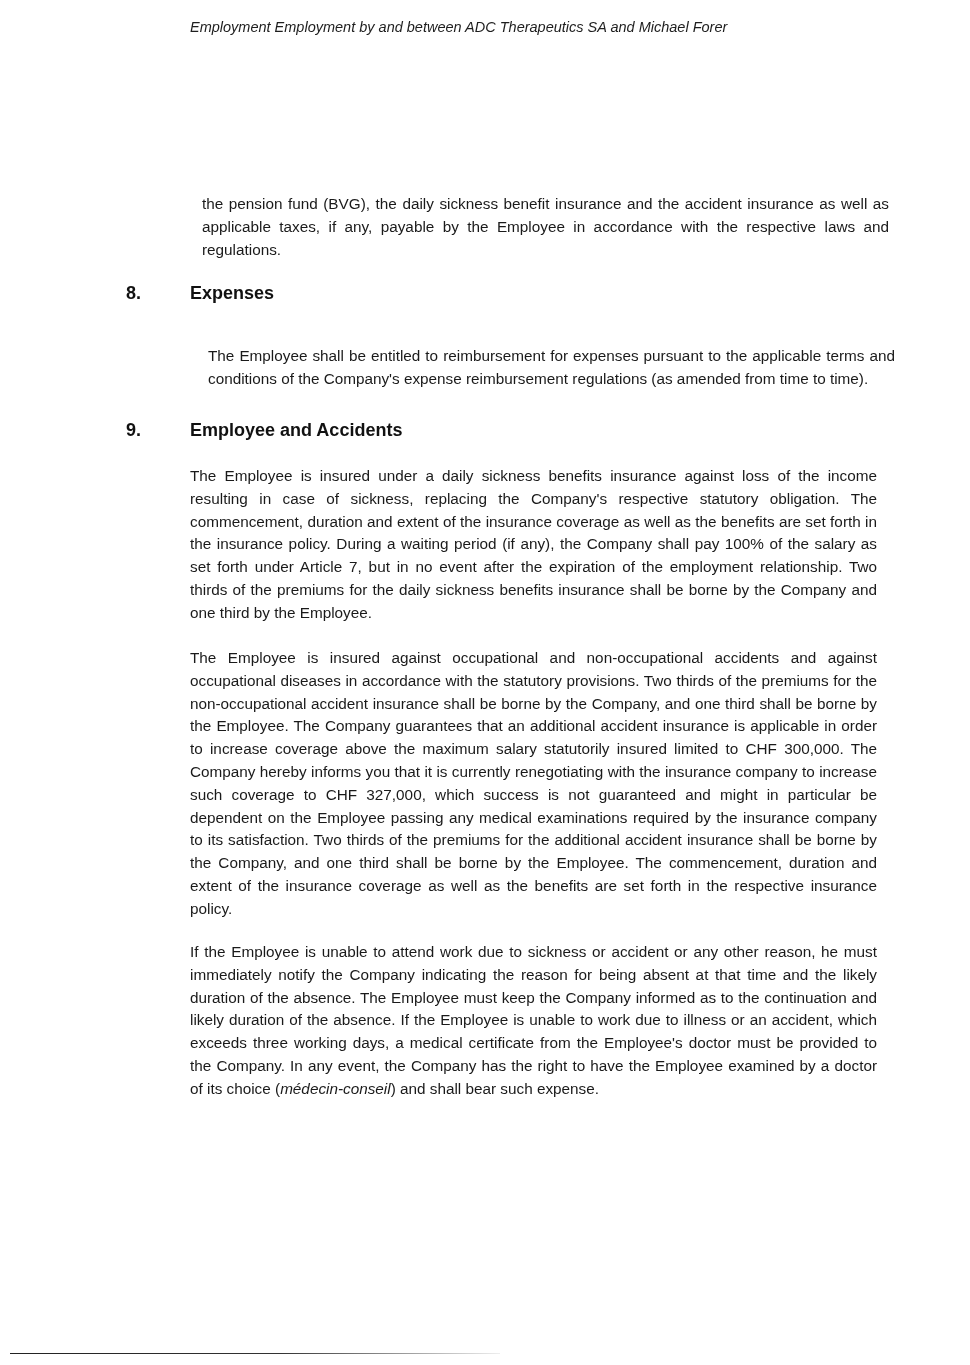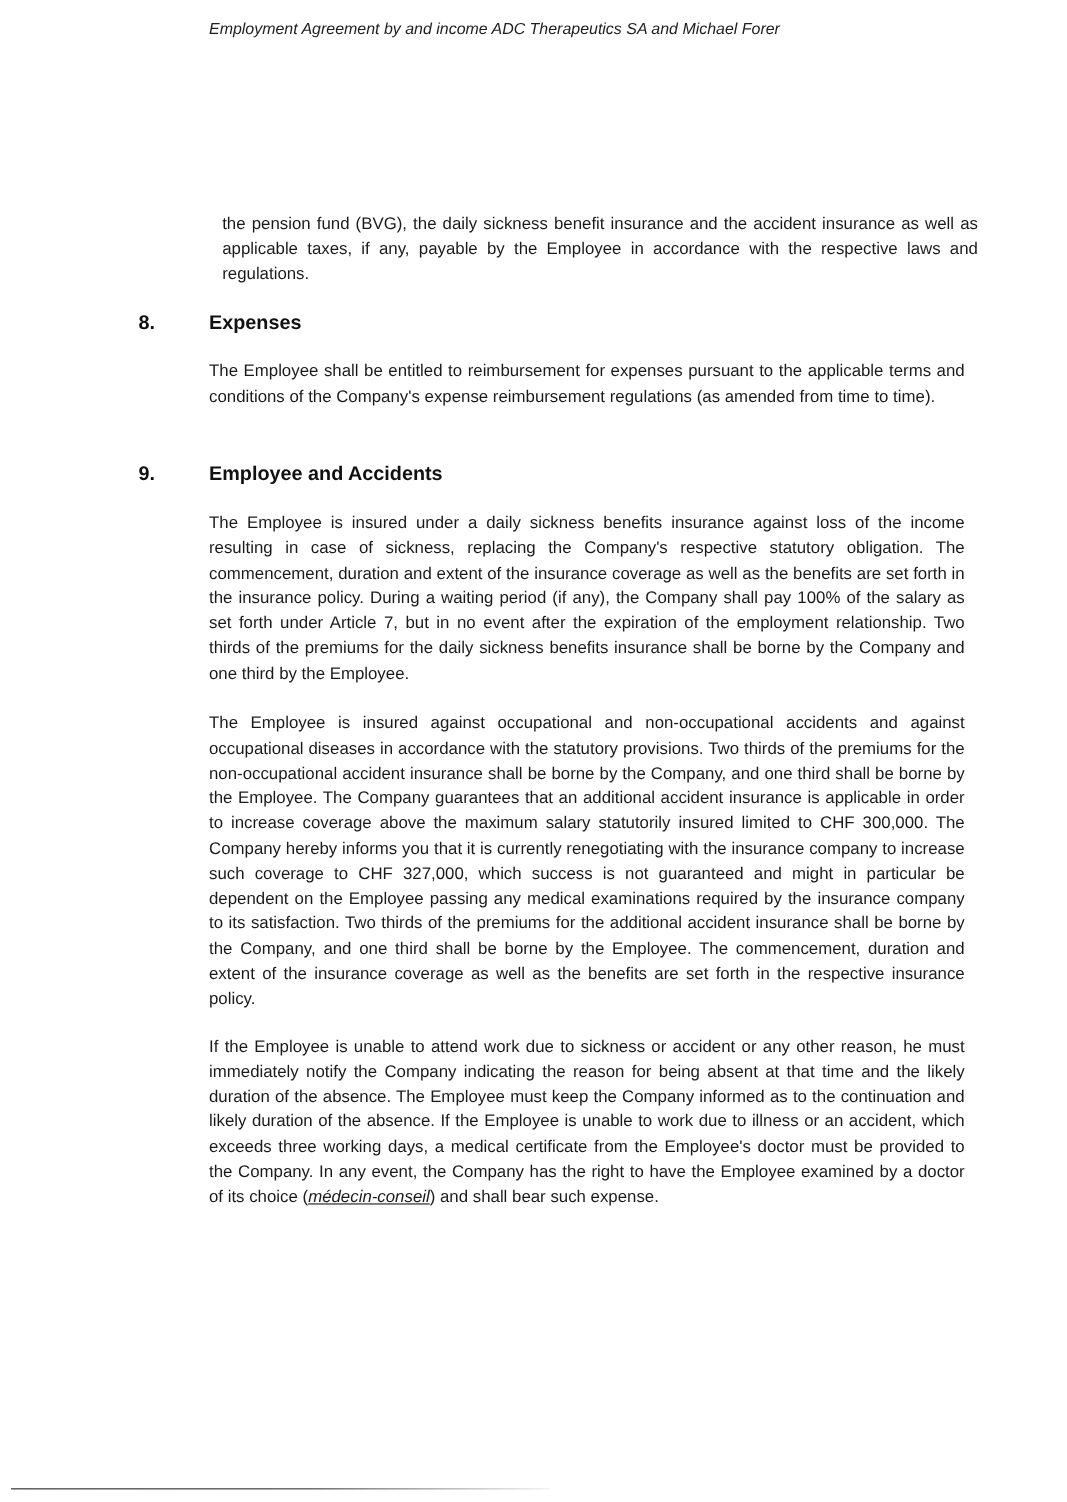--- a/index.html
+++ b/index.html
@@ -18,32 +18,32 @@
   .section-number {
     position: absolute; left: 126px; font-size: 18px; font-weight: bold; color: #111;
   }
   .section-title {
     position: absolute; left: 190px; font-size: 18px; font-weight: bold; color: #111;
   }
   .footer-rule {
     position: absolute; left: 10px; top: 1353px; width: 490px; height: 1px;
     background: linear-gradient(to right, #222 0%, #333 55%, #999 80%, #eee 100%);
   }
-  em { font-style: italic; text-decoration: underline; }
+  em { font-style: italic; }
 </style>
 </head>
 <body>
 
-<div class="running-header">Employment Agreement by and income ADC Therapeutics SA and Michael Forer</div>
+<div class="running-header">Employment Employment by and between ADC Therapeutics SA and Michael Forer</div>
 
 <p class="body-text" style="top:181px; margin:12px;">the pension fund (BVG), the daily sickness benefit insurance and the accident insurance as well as applicable taxes, if any, payable by the Employee in accordance with the respective laws and regulations.</p>
 
 <div class="section-number" style="top:283px;">8.</div>
 <div class="section-title" style="top:283px;">Expenses</div>
-<p class="body-text" style="top:327px; margin:0;">The Employee shall be entitled to reimbursement for expenses pursuant to the applicable terms and conditions of the Company's expense reimbursement regulations (as amended from time to time).</p>
+<p class="body-text" style="top:327px; margin:18px;">The Employee shall be entitled to reimbursement for expenses pursuant to the applicable terms and conditions of the Company's expense reimbursement regulations (as amended from time to time).</p>
 
 <div class="section-number" style="top:420px;">9.</div>
 <div class="section-title" style="top:420px;">Employee and Accidents</div>
 <p class="body-text" style="top:465px; margin:0;">The Employee is insured under a daily sickness benefits insurance against loss of the income resulting in case of sickness, replacing the Company's respective statutory obligation. The commencement, duration and extent of the insurance coverage as well as the benefits are set forth in the insurance policy. During a waiting period (if any), the Company shall pay 100% of the salary as set forth under Article 7, but in no event after the expiration of the employment relationship. Two thirds of the premiums for the daily sickness benefits insurance shall be borne by the Company and one third by the Employee.</p>
 <p class="body-text" style="top:647px; margin:0;">The Employee is insured against occupational and non-occupational accidents and against occupational diseases in accordance with the statutory provisions. Two thirds of the premiums for the non-occupational accident insurance shall be borne by the Company, and one third shall be borne by the Employee. The Company guarantees that an additional accident insurance is applicable in order to increase coverage above the maximum salary statutorily insured limited to CHF 300,000. The Company hereby informs you that it is currently renegotiating with the insurance company to increase such coverage to CHF 327,000, which success is not guaranteed and might in particular be dependent on the Employee passing any medical examinations required by the insurance company to its satisfaction. Two thirds of the premiums for the additional accident insurance shall be borne by the Company, and one third shall be borne by the Employee. The commencement, duration and extent of the insurance coverage as well as the benefits are set forth in the respective insurance policy.</p>
 <p class="body-text" style="top:941px; margin:0;"><span>If the Employee is unable to attend work due to sickness or accident or any other reason, he must immediately notify the Company indicating the reason for being absent at that time and the likely duration of the absence. The Employee must keep the Company informed as to the continuation and likely duration of the absence. If the Employee is unable to work due to illness or an accident, which exceeds three working days, a medical certificate from the Employee's doctor must be provided to the Company. In any event, the Company has the right to have the Employee examined by a doctor of its choice (</span><em>médecin-conseil</em><span>) and shall bear such expense.</span></p>
 
 <div class="footer-rule"></div>
 
 </body></html>

